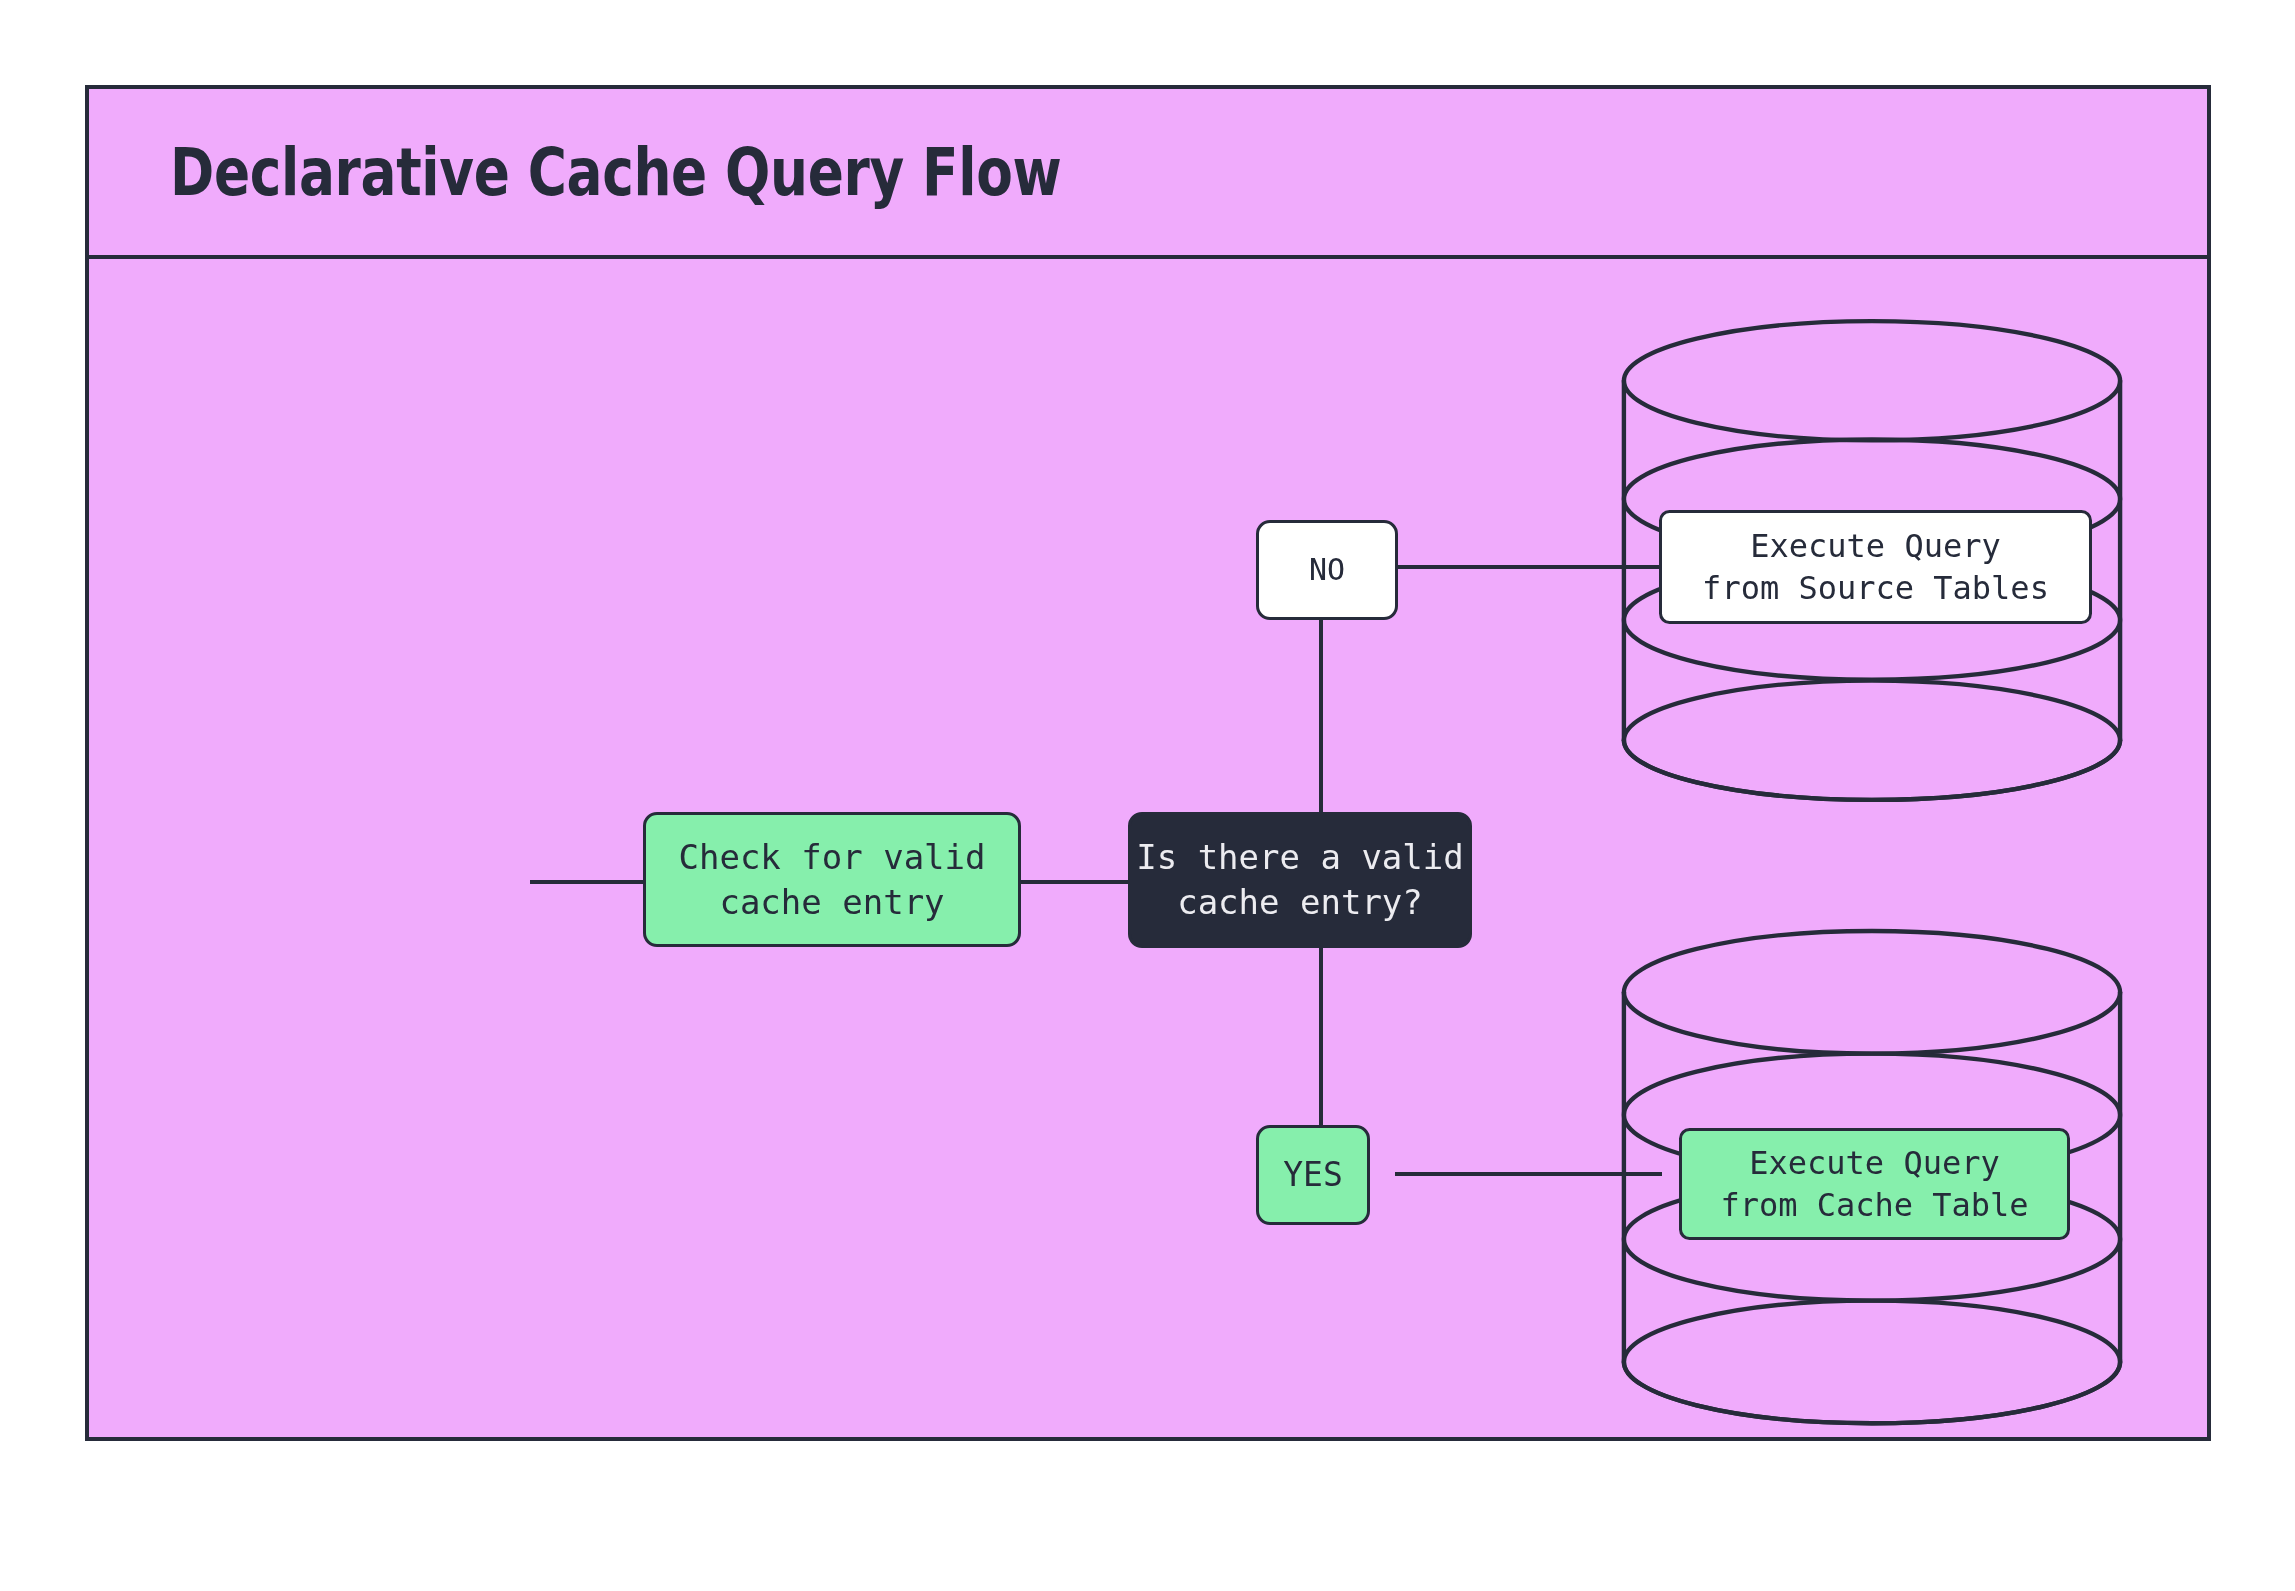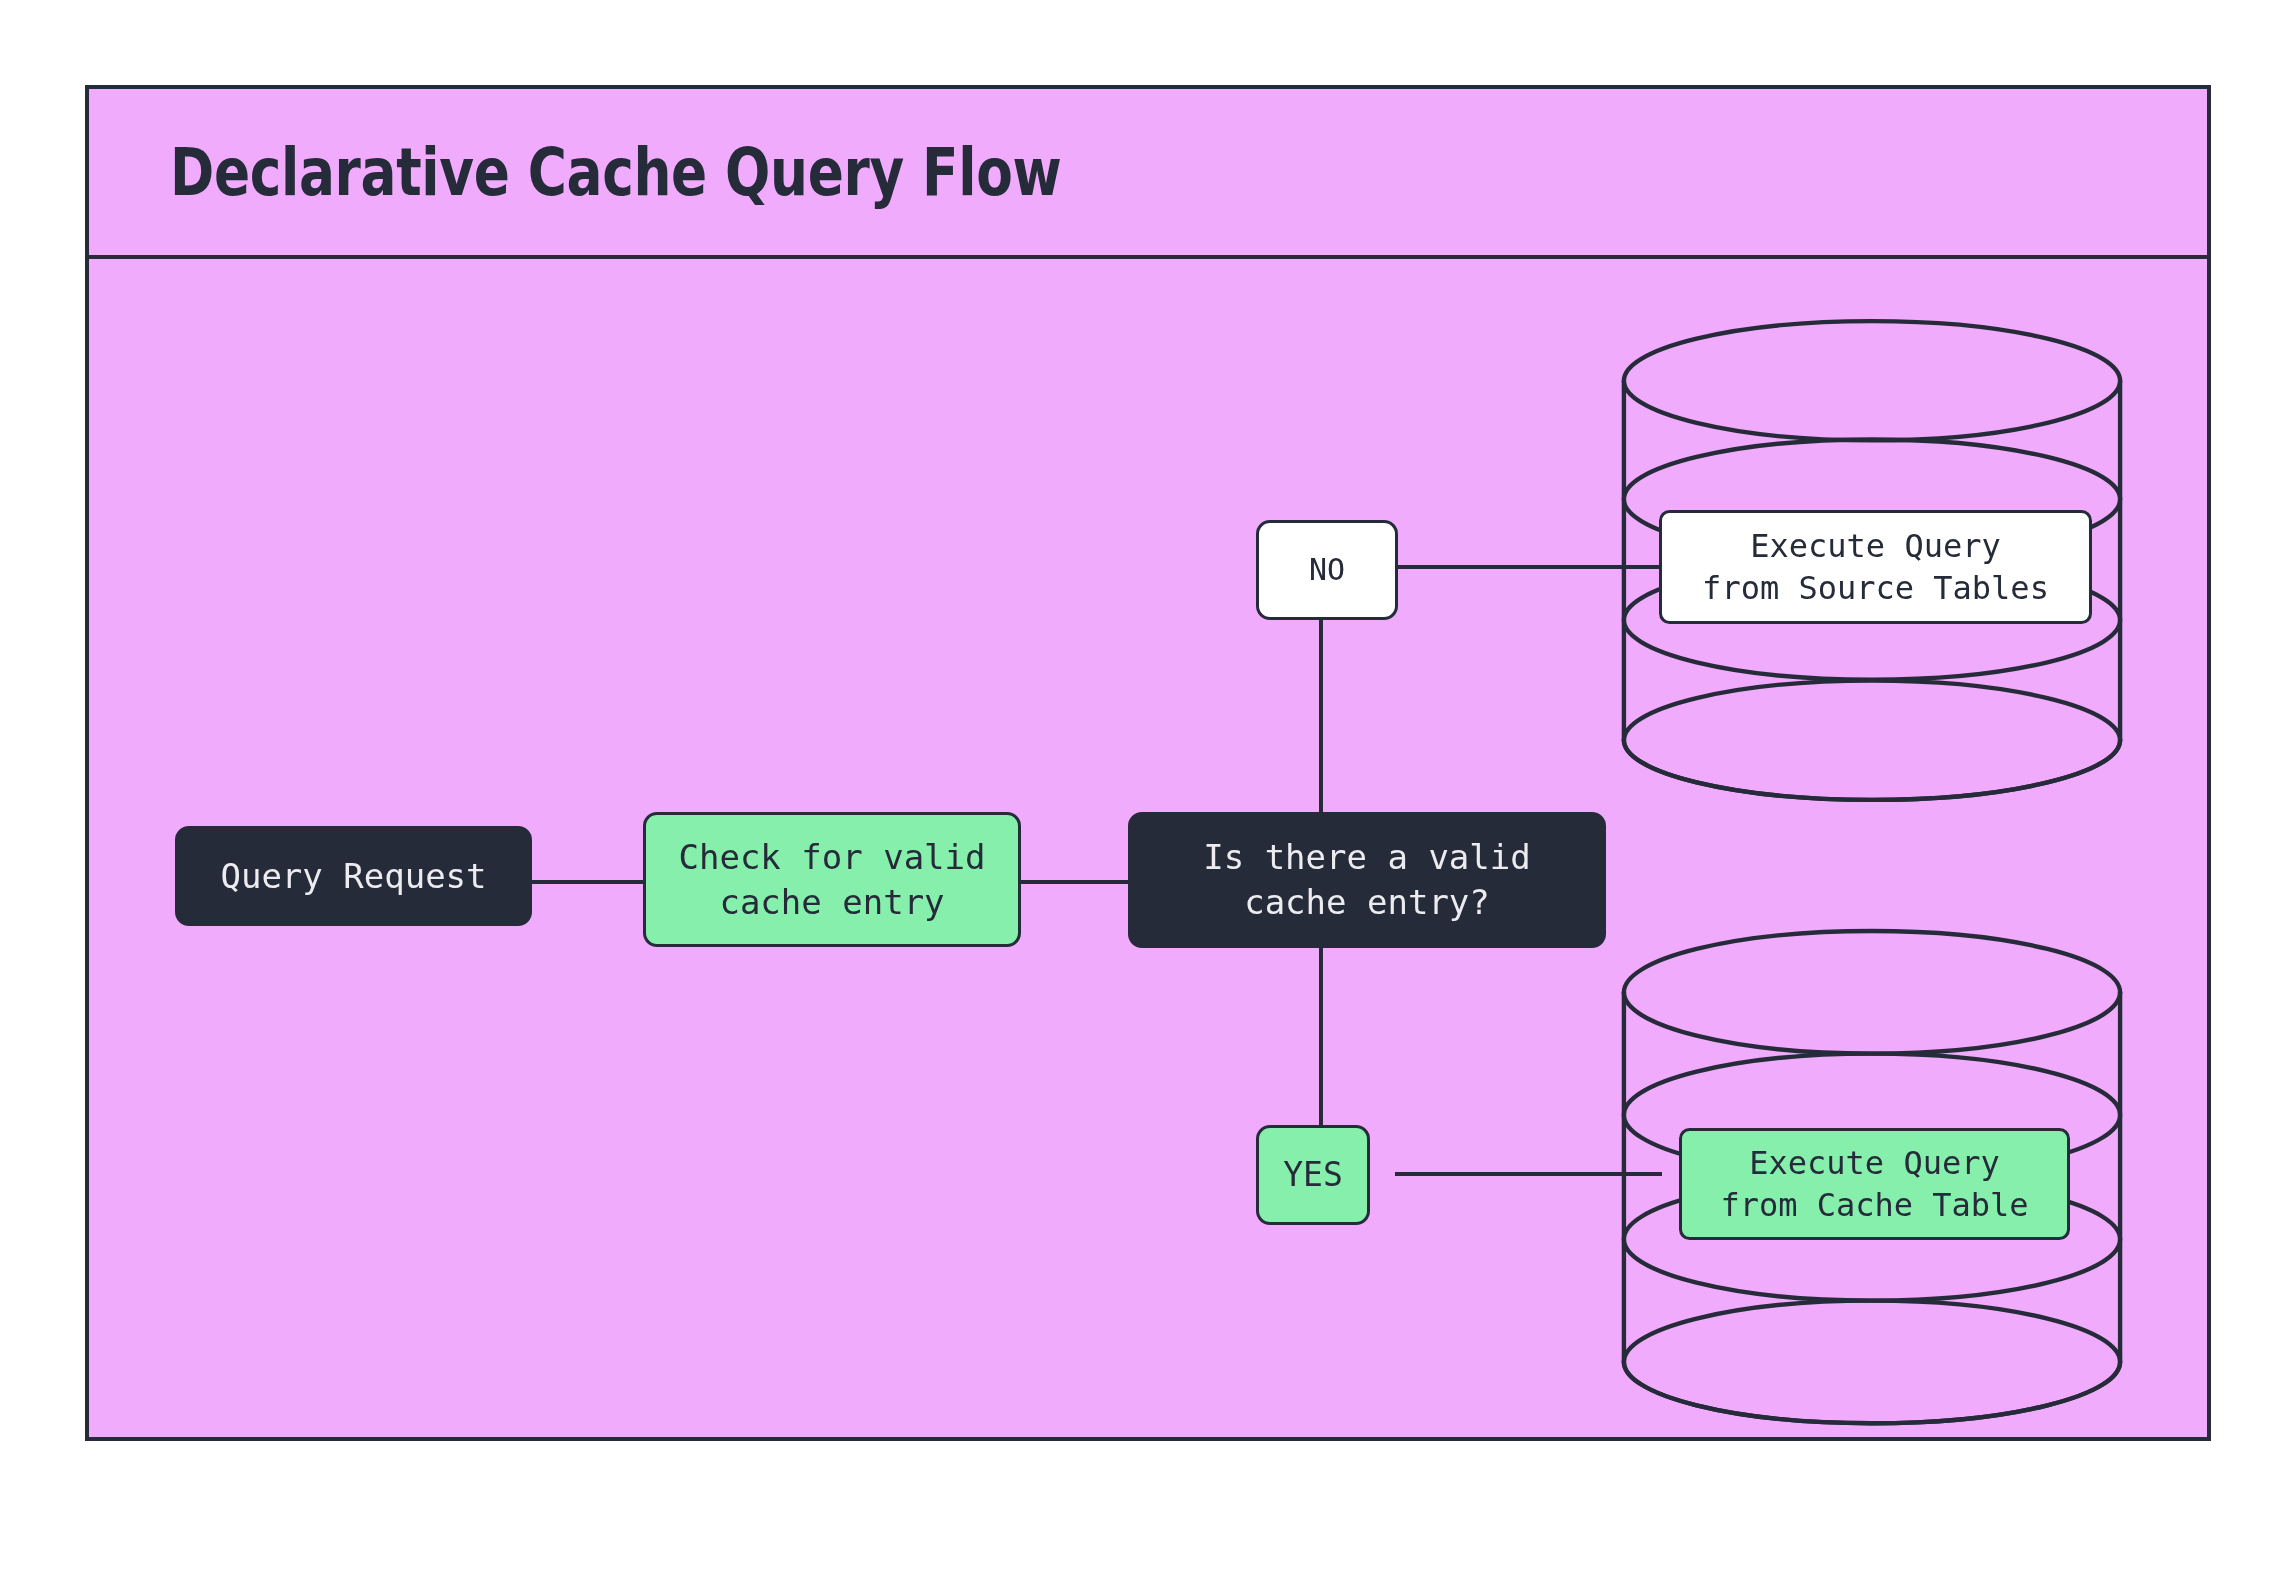--- a/index.html
+++ b/index.html
@@ -103,21 +103,21 @@
   
   #node-query-request {
     left: 175px;  top: 826px;  width: 357px;  height: 100px;
     border-radius: 14px;
   }
   #node-check-cache {
     left: 643px;  top: 812px;  width: 378px;  height: 135px;
     border-radius: 14px;
   }
   #node-decision {
-    left: 1128px; top: 812px;  width: 478px;  height: 136px;
+    left: 1128px; top: 812px;  width: 344px;  height: 136px;
     border-radius: 14px;
   }
   #node-label-no {
     left: 1256px; top: 520px;  width: 142px;  height: 100px;
     font-size: 30px;
     border-radius: 14px;
   }
   #node-label-yes {
     left: 1256px; top: 1125px; width: 114px;  height: 100px;
     font-size: 33px;
@@ -209,21 +209,20 @@
         <line x1="17" y1="78" x2="17" y2="500"></line>
         <line x1="583" y1="78" x2="583" y2="500"></line>
         <ellipse cx="300" cy="78" rx="283" ry="70"></ellipse>
         <ellipse cx="300" cy="218" rx="283" ry="70"></ellipse>
         <ellipse cx="300" cy="360" rx="283" ry="70"></ellipse>
         <path d="M 17 500 A 283 70 0 0 0 583 500"></path>
         <ellipse cx="300" cy="500" rx="283" ry="70"></ellipse>
       </svg>
     </div>
 
-    <div class="node node-dark" id="node-query-request">Query Request</div>
 
     <div class="node node-green" id="node-check-cache">Check for valid
 cache entry</div>
 
     <div class="node node-dark" id="node-decision">Is there a valid
 cache entry?</div>
 
     <div class="node node-white" id="node-label-no">NO</div>
 
     <div class="node node-green" id="node-label-yes">YES</div>

